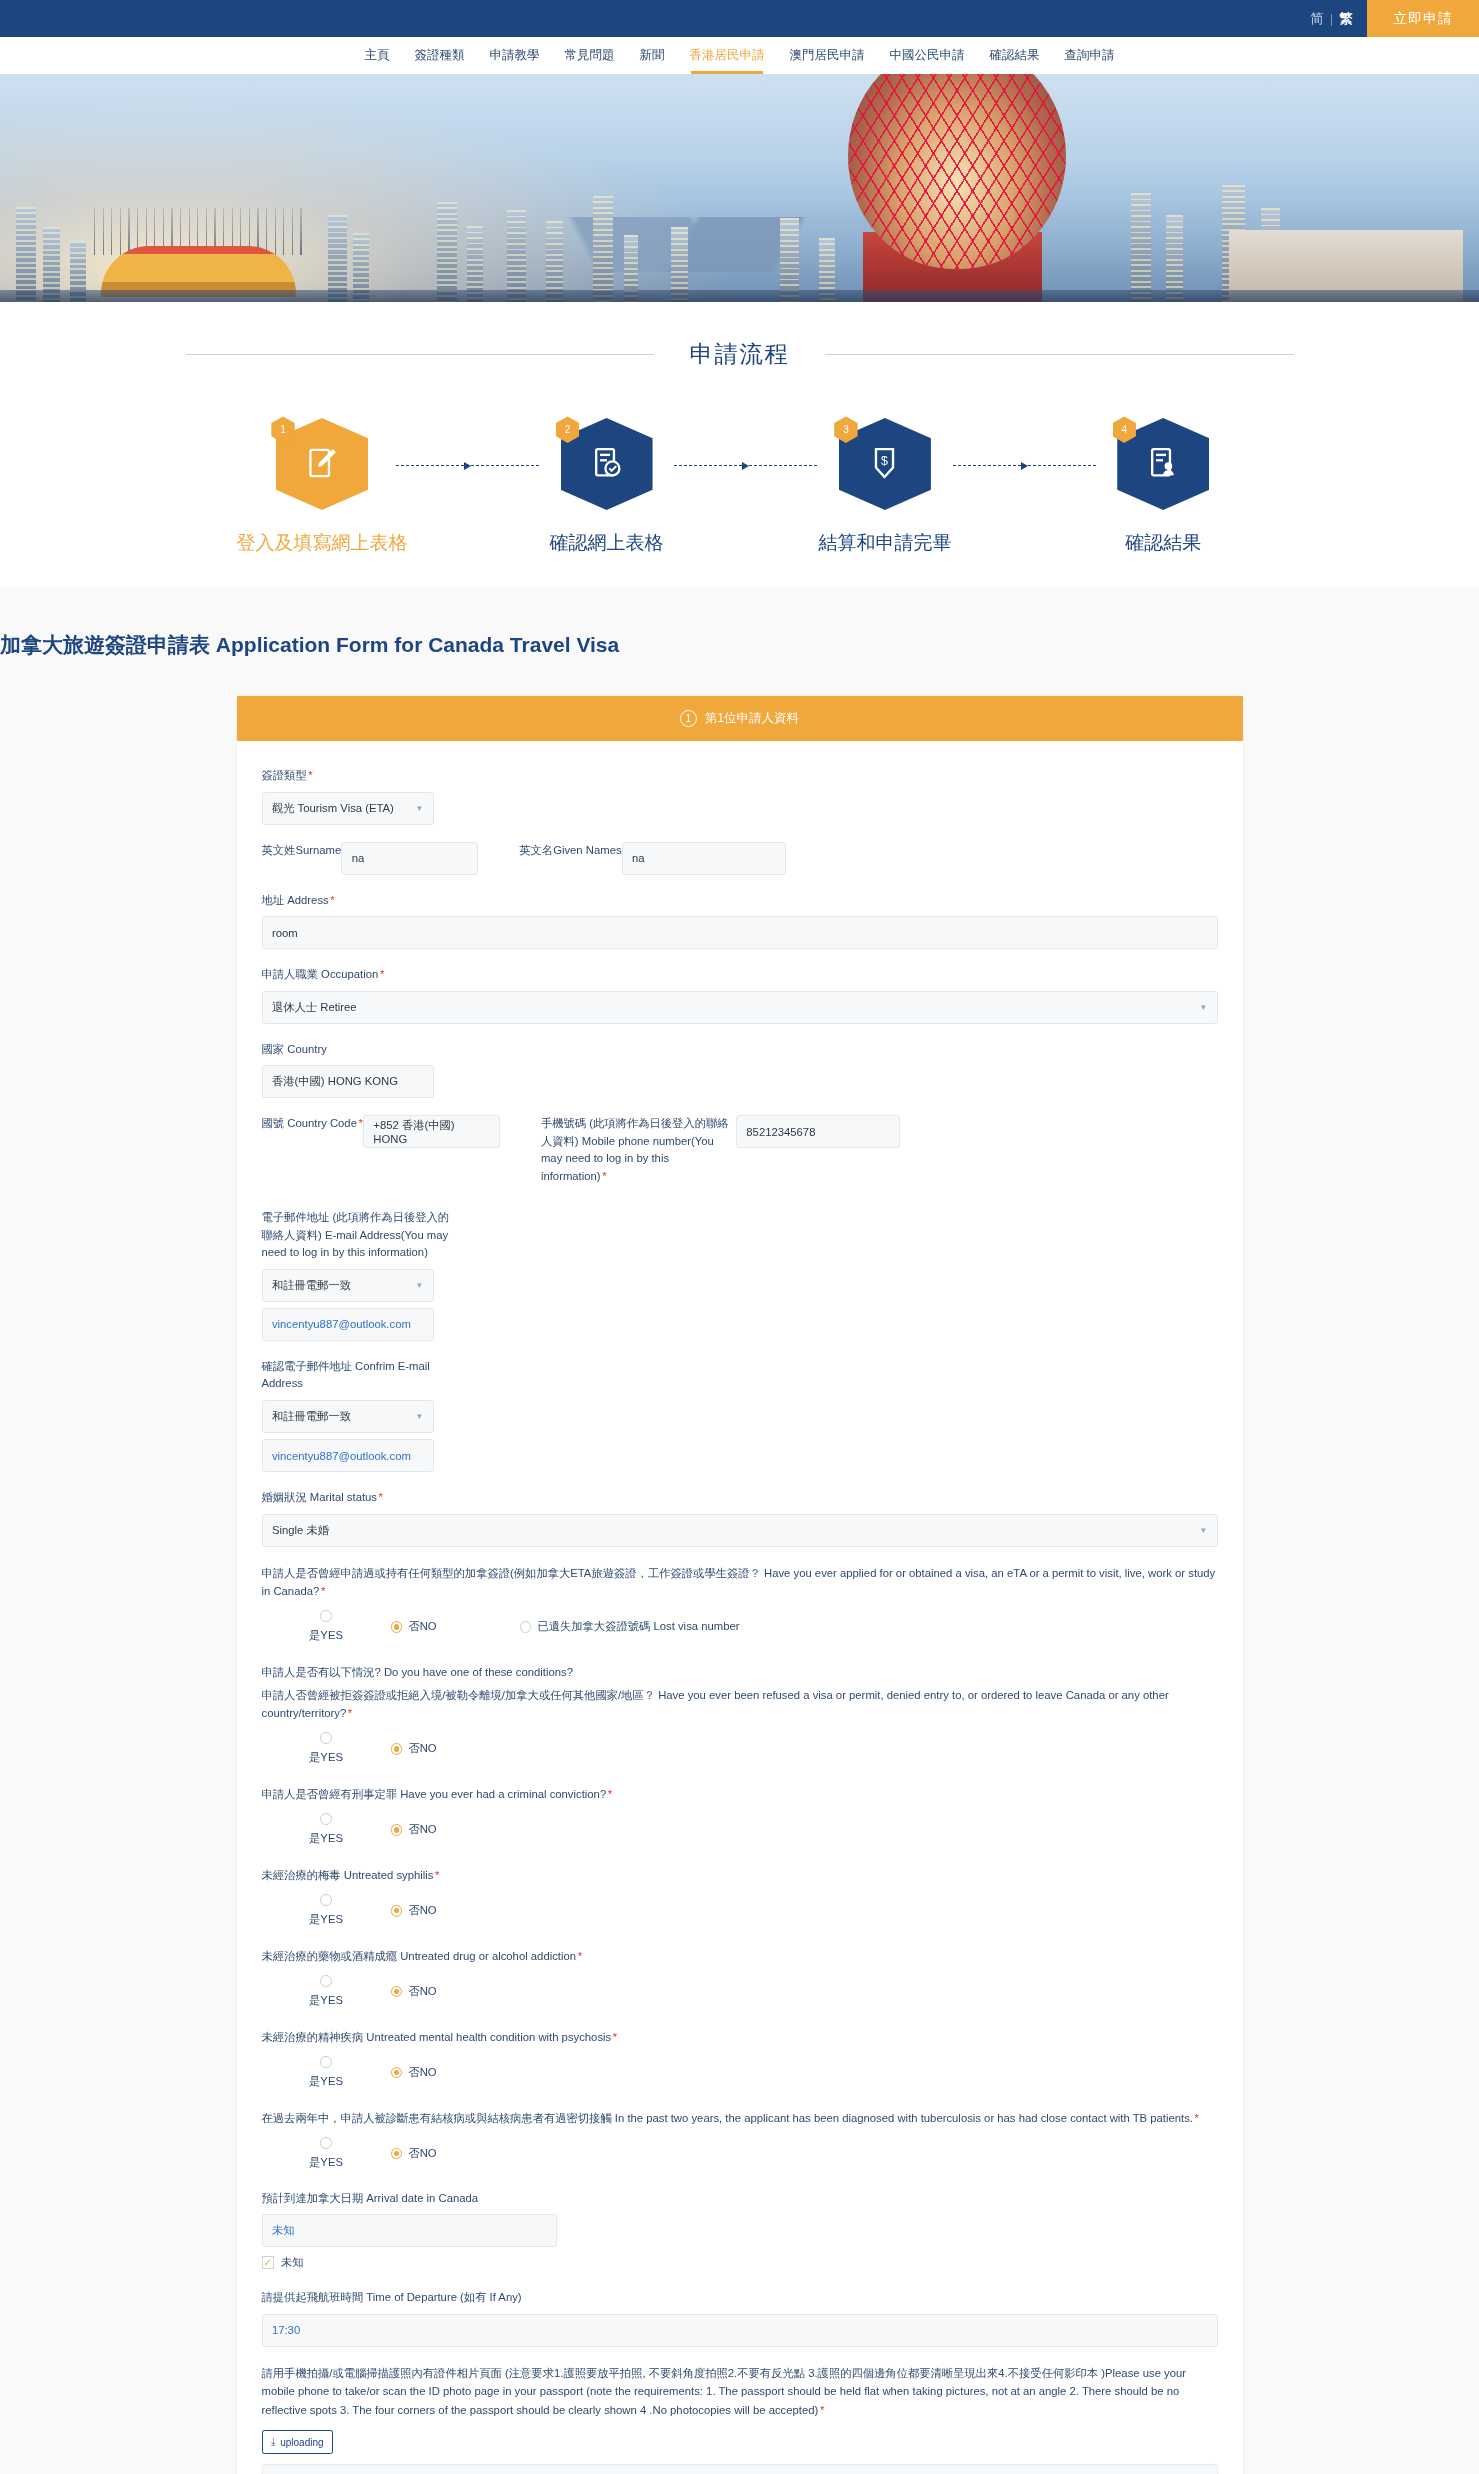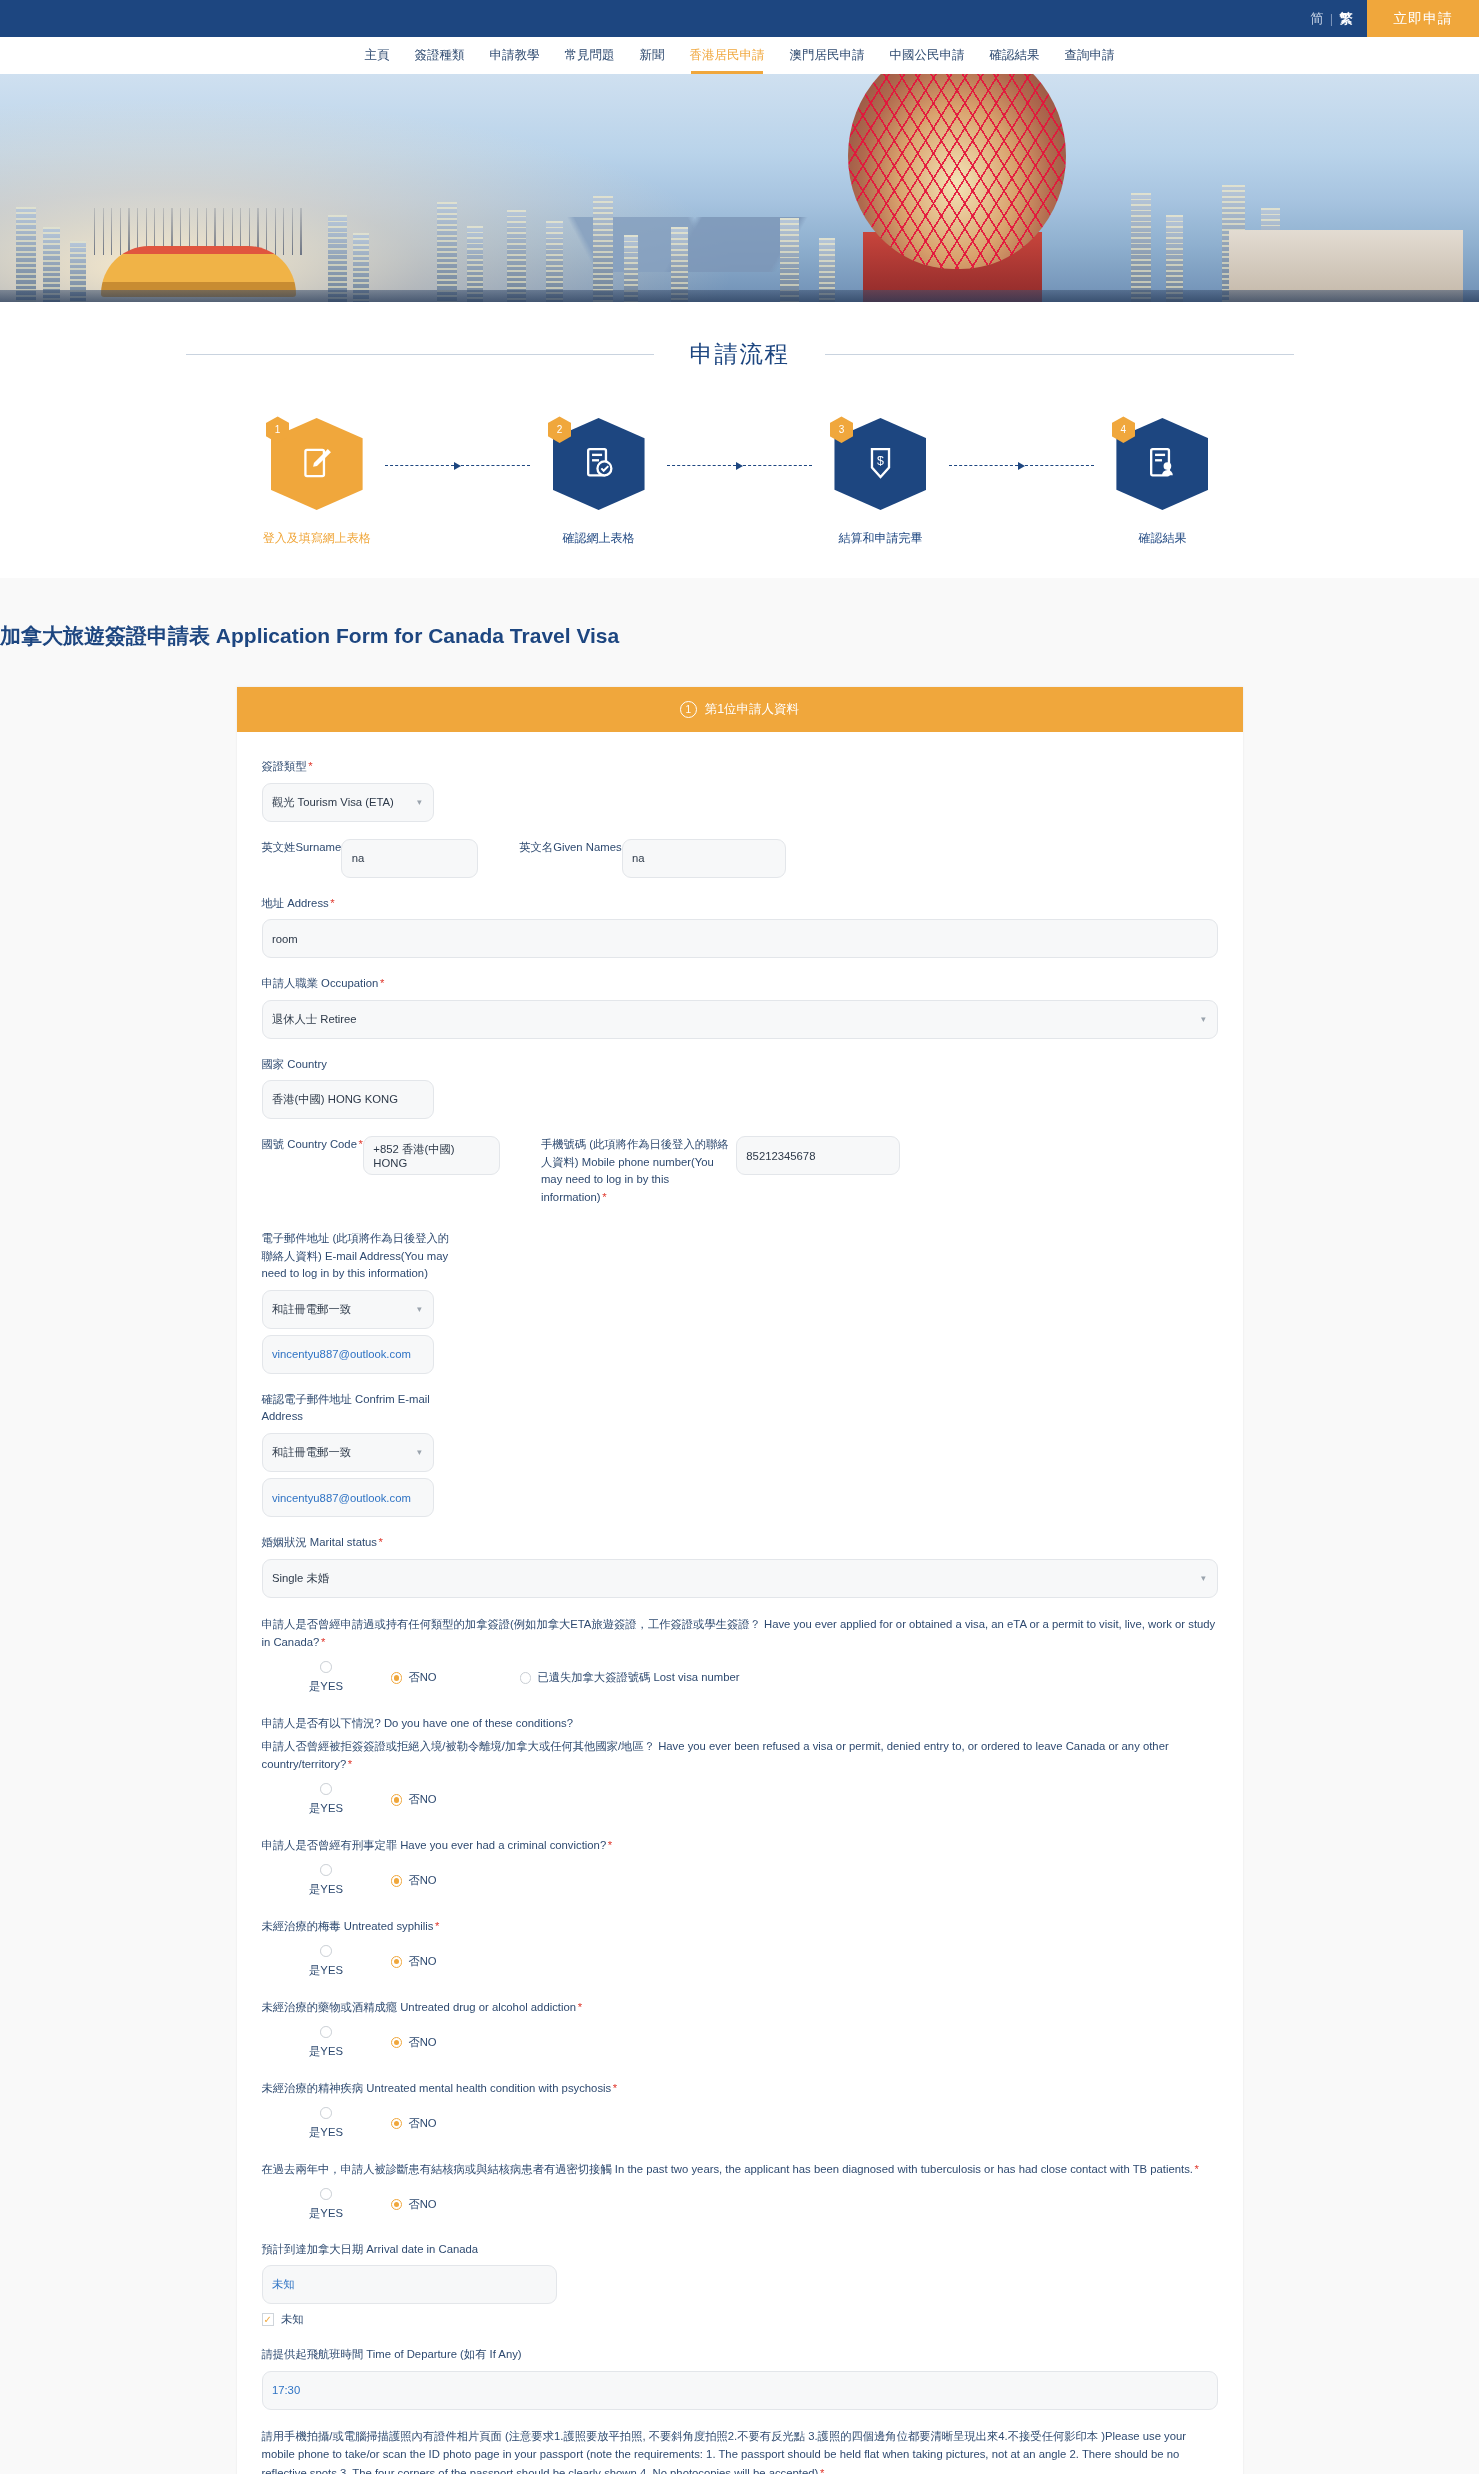--- a/index.html
+++ b/index.html
@@ -153,21 +153,21 @@
   }
   .step.current .hex { background:#f0a73c; }
   .badge {
     position:absolute; left:-4.7px; top:-1.6px; width:23.4px; height:26.5px;
     background:#f0a73c;
     clip-path:polygon(50% 0%, 100% 25%, 100% 75%, 50% 100%, 0% 75%, 0% 25%);
     color:#fff; font-size:10px; display:flex; align-items:center; justify-content:center;
     z-index:2;
   }
   .step.current .badge { background:#f0a73c; }
-  .step-label { margin-top:20px; font-size:12px; color:#1d4680; white-space:nowrap; }
+  .step-label { margin-top:20px; font-size:19px; color:#1d4680; white-space:nowrap; }
   .step.current .step-label { color:#f0a73c; }
   .connector {
     width:156px; margin-top:44px; position:relative; height:7.8px;
     display:flex; align-items:center;
   }
   .connector .dash {
     flex:1; height:0;
     border-top:1.6px dashed #1d4680;
   }
   .connector .arrow {
@@ -196,22 +196,22 @@
     display:flex;align-items:center;justify-content:center;font-size:10px;
   }
   .form-body { padding:26.5px 25px 31px; }
 
   .field { margin-bottom:17px; }
   .flabel { font-size:11.3px; color:#2e4a70; line-height:1.55; margin-bottom:7px; display:block; }
   .req { color:#e03a2f; margin-left:1.6px; }
   .flabel.narrow { max-width:195px; }
 
   .ctrl {
-    background:#f7f8f9; border:0.8px solid #e3e6ea; border-radius:9px;
-    height:39px; display:flex; align-items:center; padding:0 9.4px;
+    background:#f7f8f9; border:0.8px solid #e3e6ea; border-radius:3px;
+    height:33px; display:flex; align-items:center; padding:0 9.4px;
     font-size:11.3px; color:#2e3a4a;gap:20px;
   }
   .ctrl.sel { justify-content:space-between; cursor:pointer; }
   .ctrl .caret { color:#9aa3ad; font-size:7.8px; }
   .ctrl.blue { color:#2f73c4; }
   .w-full { width:100%; }
   .w-220 { width:172px; }
   .w-175 { width:137px; }
   .w-210 { width:164px; }
 

